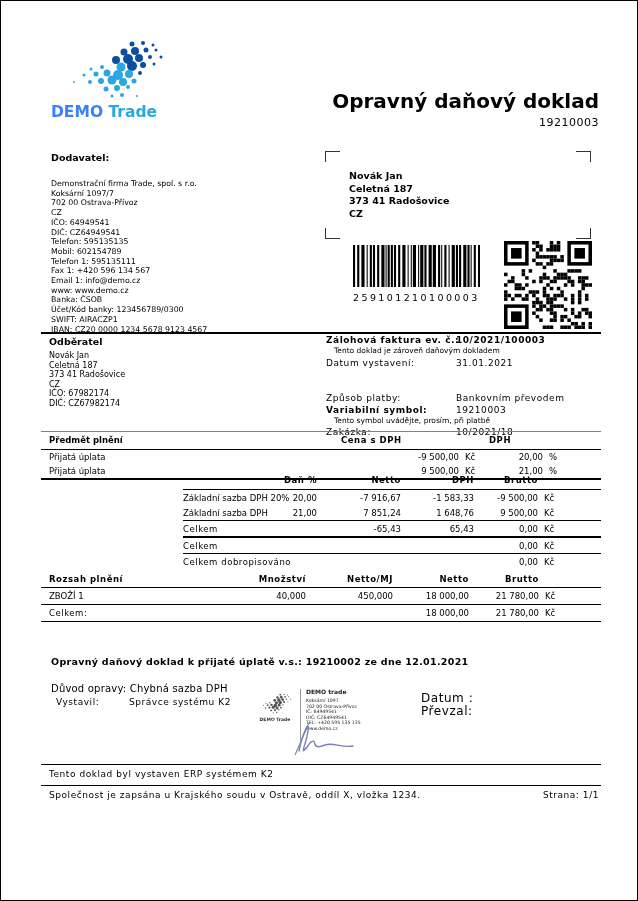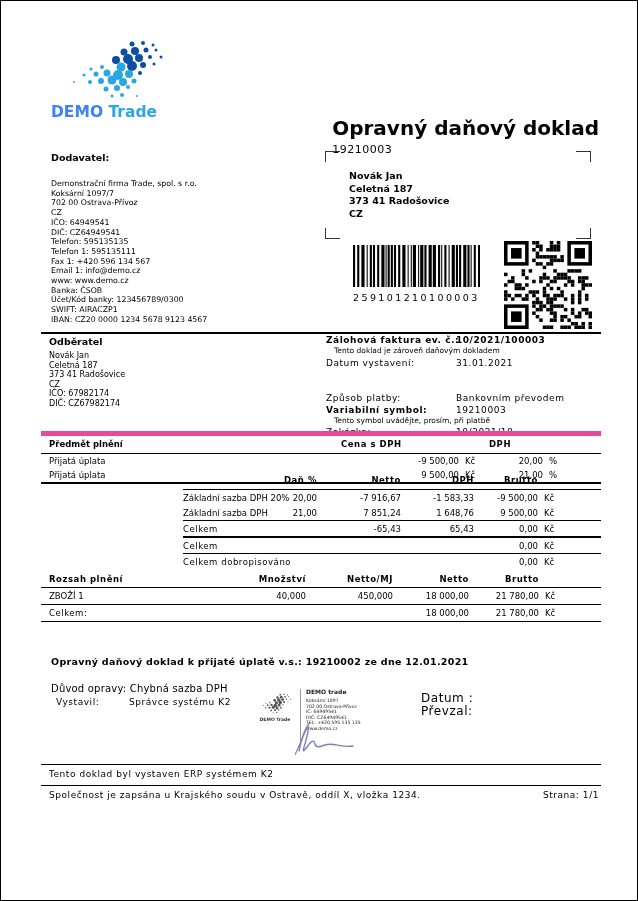--- a/index.html
+++ b/index.html
@@ -11,21 +11,21 @@
   .ls{letter-spacing:.55px}
 
   
   .logo{left:50px;top:36px;width:120px;height:92px}
   .logo svg{position:absolute;left:16px;top:2px}
   .logo-text{position:absolute;left:0;top:66px;font-size:15.5px;font-weight:bold;white-space:nowrap}
   .logo-demo{color:#3b82f6}
   .logo-trade{color:#2aa7e0}
 
   
-  .titleblock{right:38px;top:116px;text-align:left}
+  .titleblock{right:38px;top:89px;text-align:right}
   .doc-title{font-size:20px;font-weight:bold;line-height:22px}
   .doc-number{font-size:11px;margin-top:4px;letter-spacing:.5px}
 
   
   .supplier{left:50px;top:151px;width:240px}
   .supplier .hd{font-size:9.5px;font-weight:bold;margin-bottom:16px}
   .supplier .ln{font-size:7.8px;line-height:9.7px;white-space:nowrap}
 
   
   .addr{left:324px;top:150px;width:266px;height:88px}
@@ -58,21 +58,21 @@
   
   table.tbl{position:absolute;border-collapse:collapse;table-layout:fixed;font-size:8.5px}
   .tbl th,.tbl td{padding:2px 0 2px;font-weight:normal;white-space:nowrap;vertical-align:bottom}
   .tbl th{font-weight:bold}
   .r{text-align:right}.c{text-align:left}.lft{text-align:left}
   .unit{padding-left:6px !important}
   .ind{padding-left:8px !important}
   tr.bt>*{border-top:1px solid #000}
   tr.bb>*{border-bottom:1px solid #000}
   tr.bb2>*{border-bottom:2px solid #000}
-  tr.bt2>*{border-top:5px solid #ec4899}
+  tr.bt2>*{border-top:1px solid #ec4899}
 
   .subject{left:40px;top:430px;width:560px}
   .subject th{padding-top:3px;padding-bottom:4px}
   .vat{left:182px;top:470px;width:418px}
   .vat th{padding-top:4px;padding-bottom:4px}
   .vat td{padding-top:3px;padding-bottom:2px}
   .items{left:40px;top:570px;width:560px}
   .items th,.items td{padding-top:3px;padding-bottom:3px}
 
   
@@ -160,20 +160,21 @@
     <div class="hd">Dodavatel:</div>
     <div>
 
     <div class="ln">Demonstrační firma Trade, spol. s r.o.</div>
         <div class="ln">Koksární 1097/7</div>
         <div class="ln">702 00 Ostrava-Přívoz</div>
         <div class="ln">CZ</div>
         <div class="ln">IČO: 64949541</div>
         <div class="ln">DIČ: CZ64949541</div>
         <div class="ln">Telefon: 595135135</div>
+        <div class="ln">Mobil: 602154789</div>
         <div class="ln">Telefon 1: 595135111</div>
         <div class="ln">Fax 1: +420 596 134 567</div>
         <div class="ln">Email 1: info@demo.cz</div>
         <div class="ln">www: www.demo.cz</div>
         <div class="ln">Banka: ČSOB</div>
         <div class="ln">Účet/Kód banky: 123456789/0300</div>
         <div class="ln">SWIFT: AIRACZP1</div>
         <div class="ln">IBAN: CZ20 0000 1234 5678 9123 4567</div>
       </div>
   </div>

